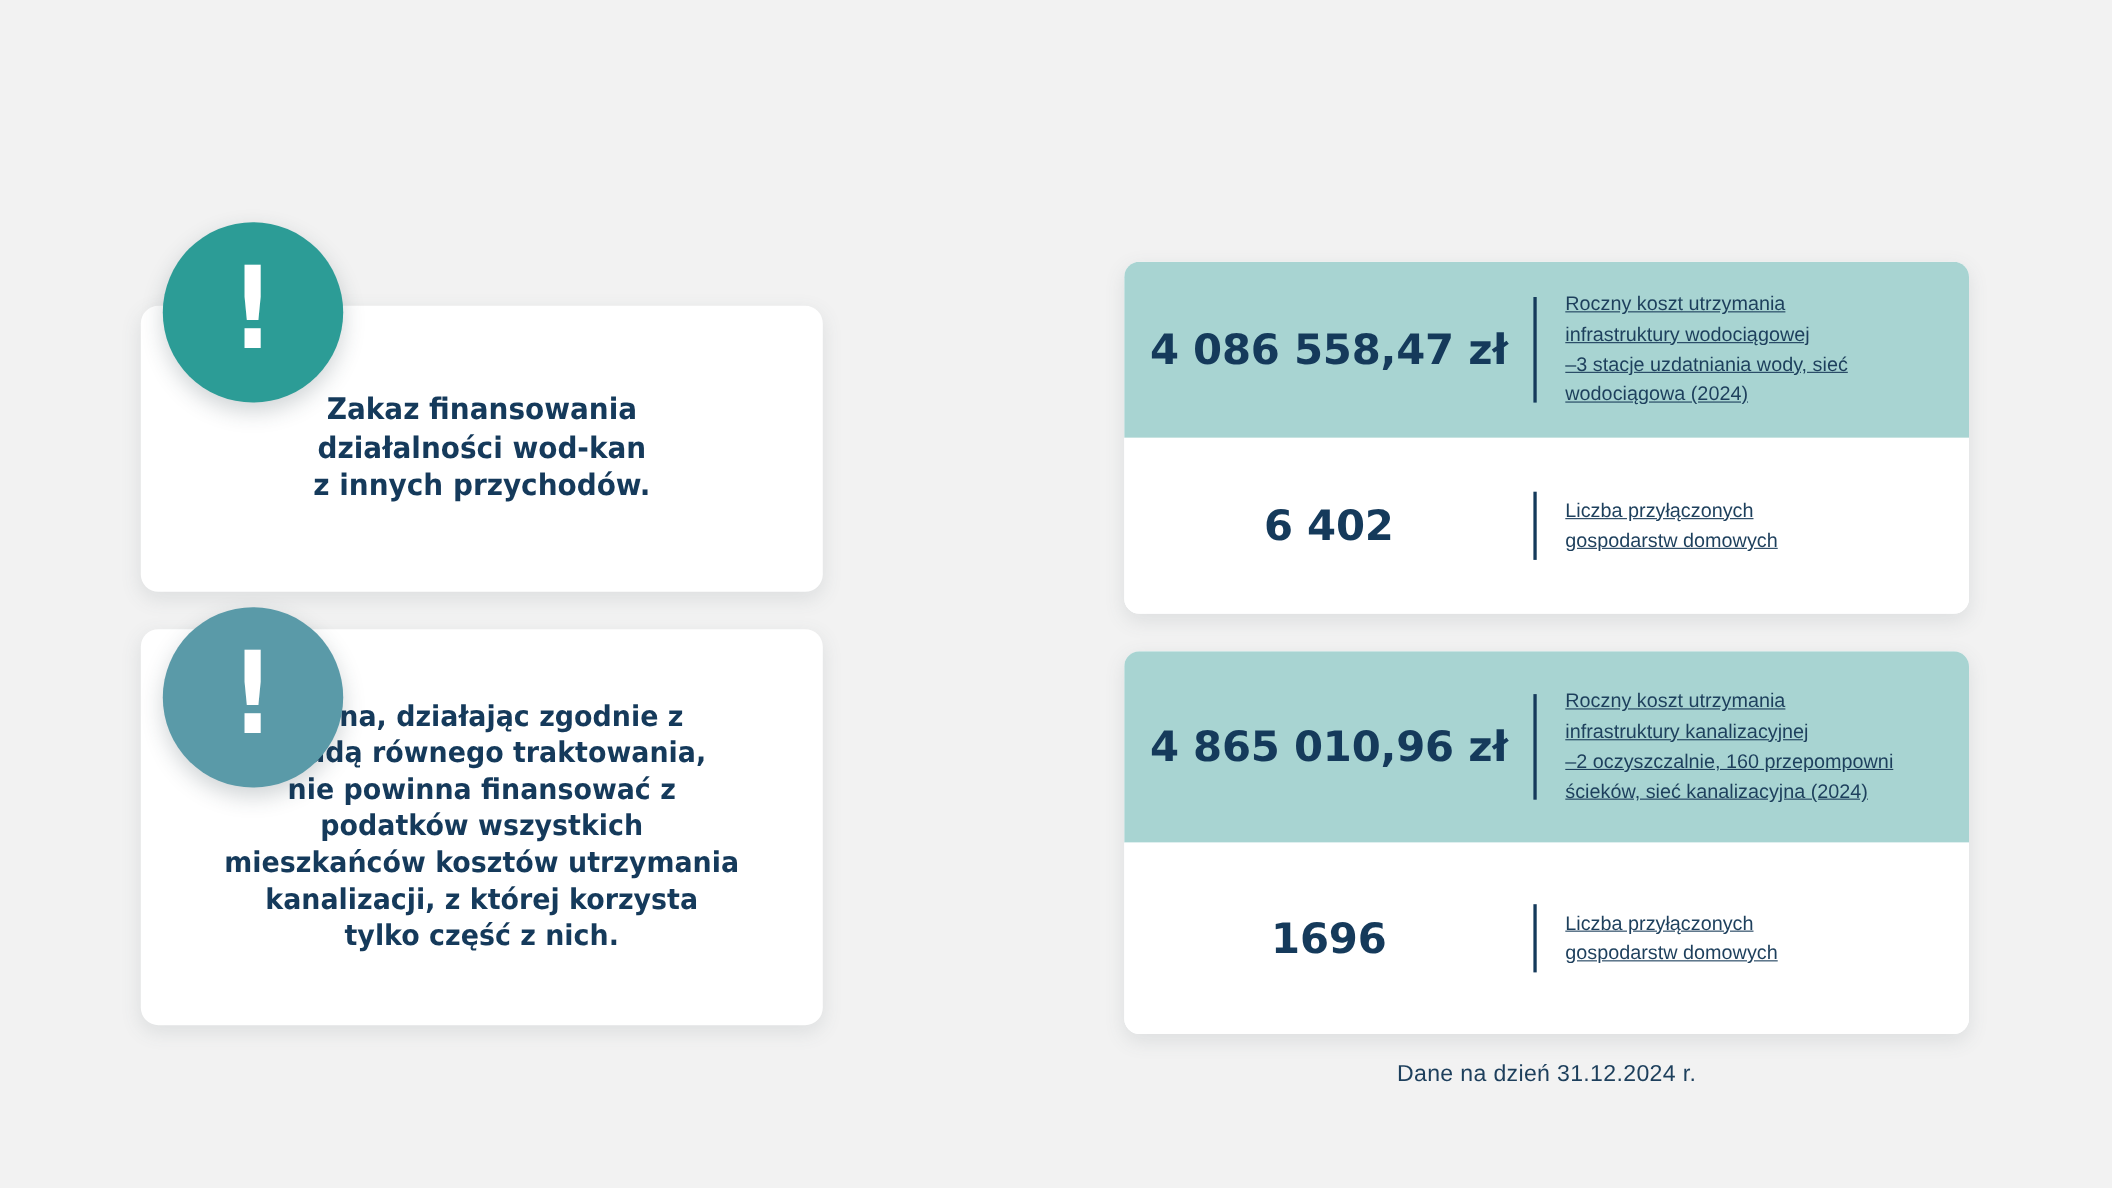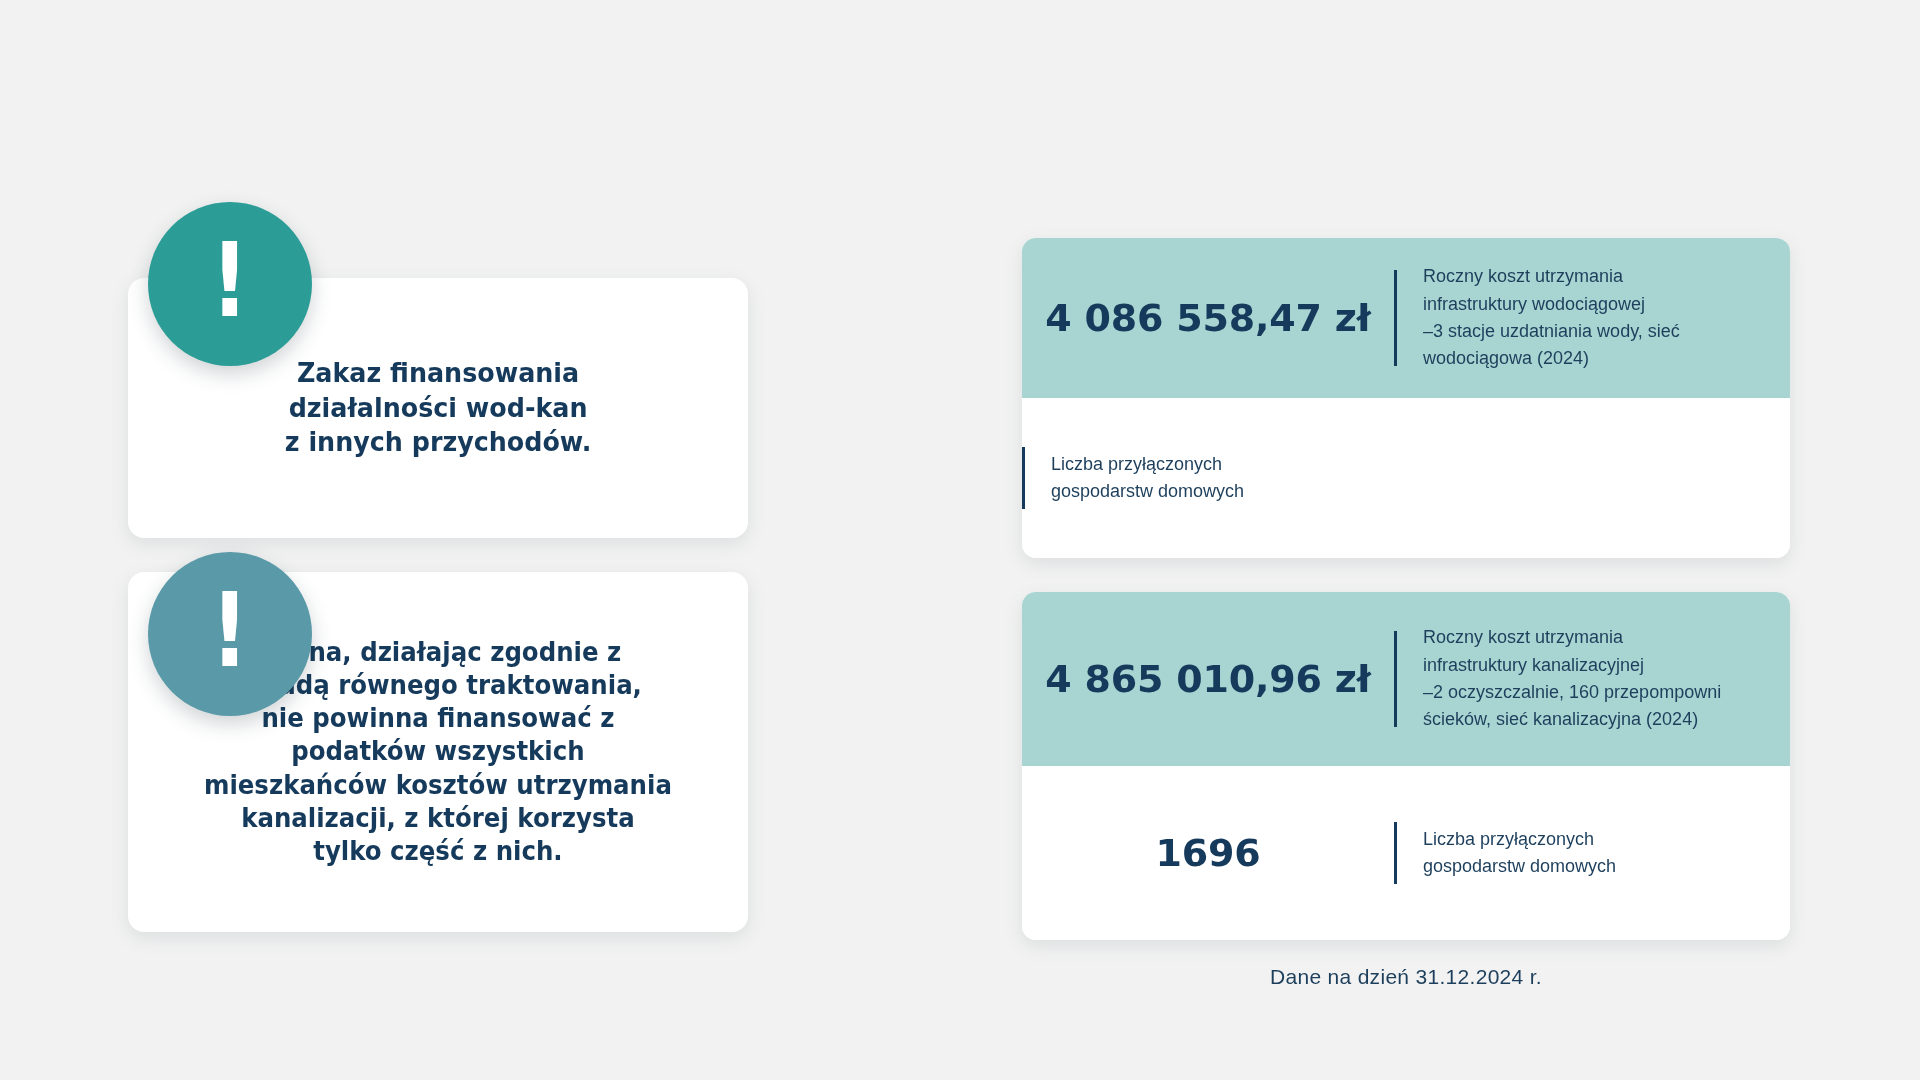--- a/index.html
+++ b/index.html
@@ -156,20 +156,21 @@
   }
   .stat-divider.short { height: 62px; }
   .stat-desc {
     font-family: "Liberation Sans", sans-serif;
     font-size: 18px;
     line-height: 1.52;
     color: #1d3f5c;
     white-space: pre-line;
     flex: 1;
     padding-right: 22px;
+    text-decoration: underline;
   }
 
   .footnote {
     position: absolute;
     left: 1022px;
     top: 965px;
     width: 768px;
     text-align: center;
     font-family: "Liberation Sans", sans-serif;
     font-size: 21px;
@@ -211,20 +212,21 @@
   <div class="stat-group group1">
     <div class="stat-row tinted">
       <div class="stat-value">4 086 558,47 zł</div>
       <div class="stat-divider"></div>
       <div class="stat-desc">Roczny koszt utrzymania
 infrastruktury wodociągowej
 –3 stacje uzdatniania wody, sieć
 wodociągowa (2024)</div>
     </div>
     <div class="stat-row plain">
+      <div class="stat-value">6 402</div>
       <div class="stat-divider short"></div>
       <div class="stat-desc">Liczba przyłączonych
 gospodarstw domowych</div>
     </div>
   </div>
 
   <div class="stat-group group2">
     <div class="stat-row tinted">
       <div class="stat-value">4 865 010,96  zł</div>
       <div class="stat-divider"></div>

